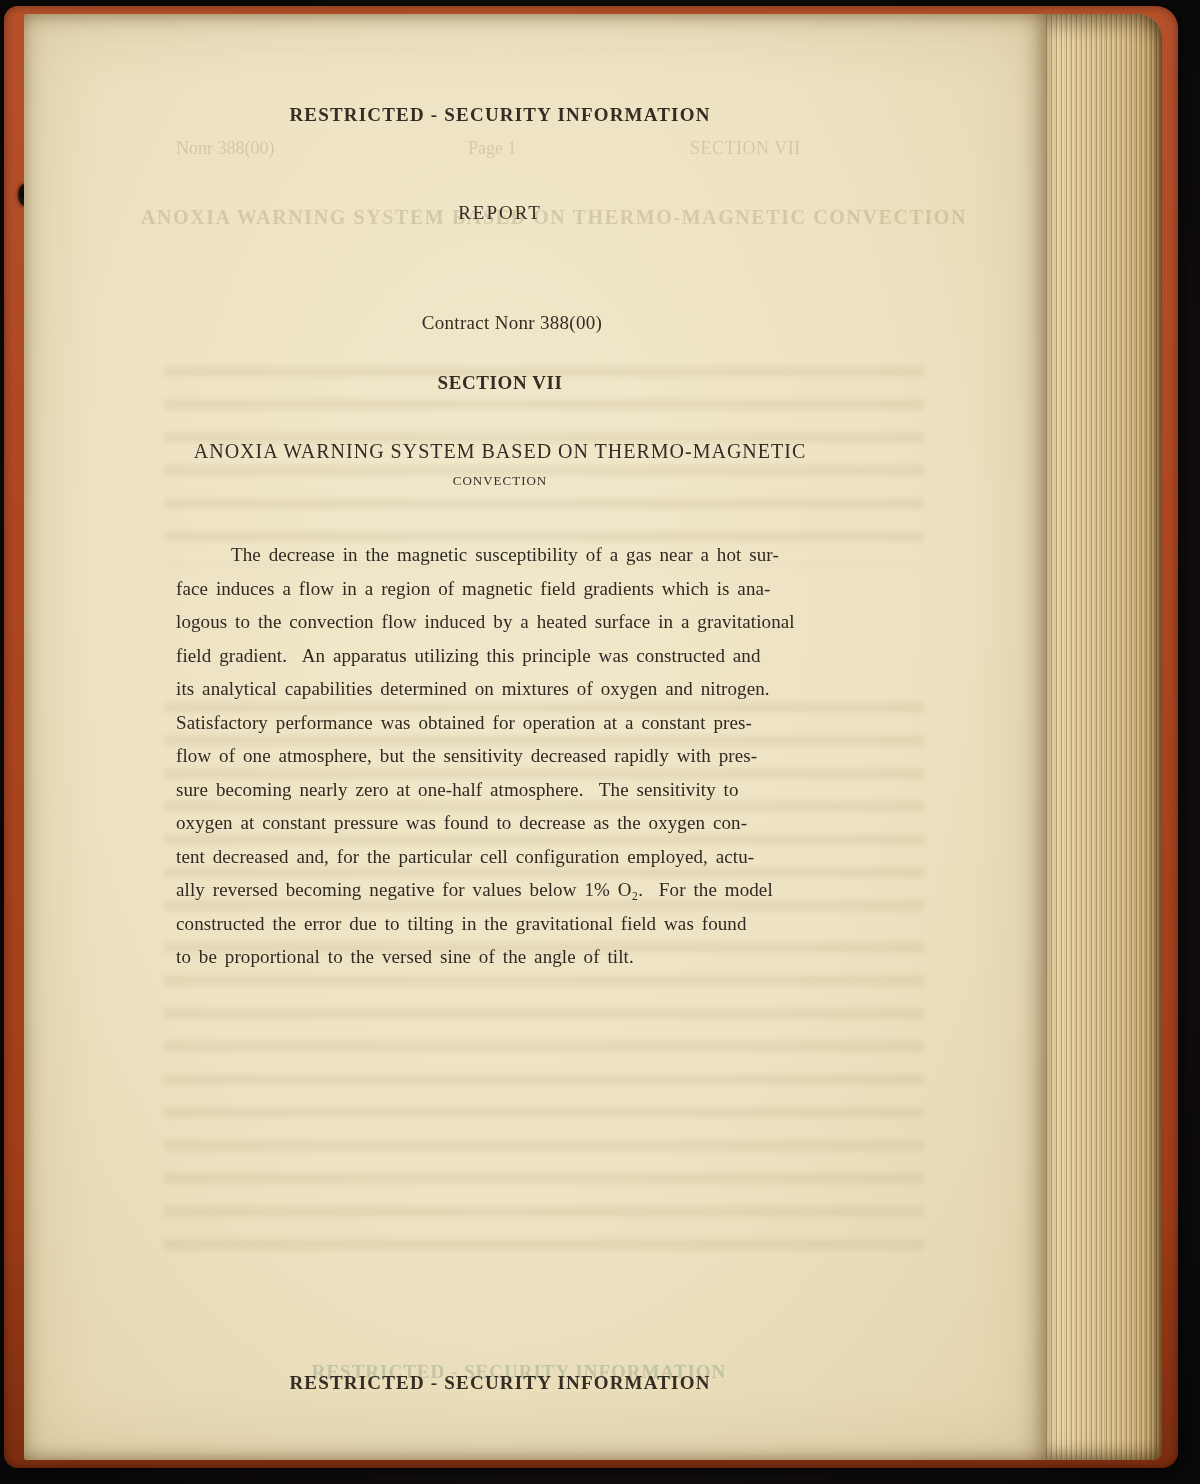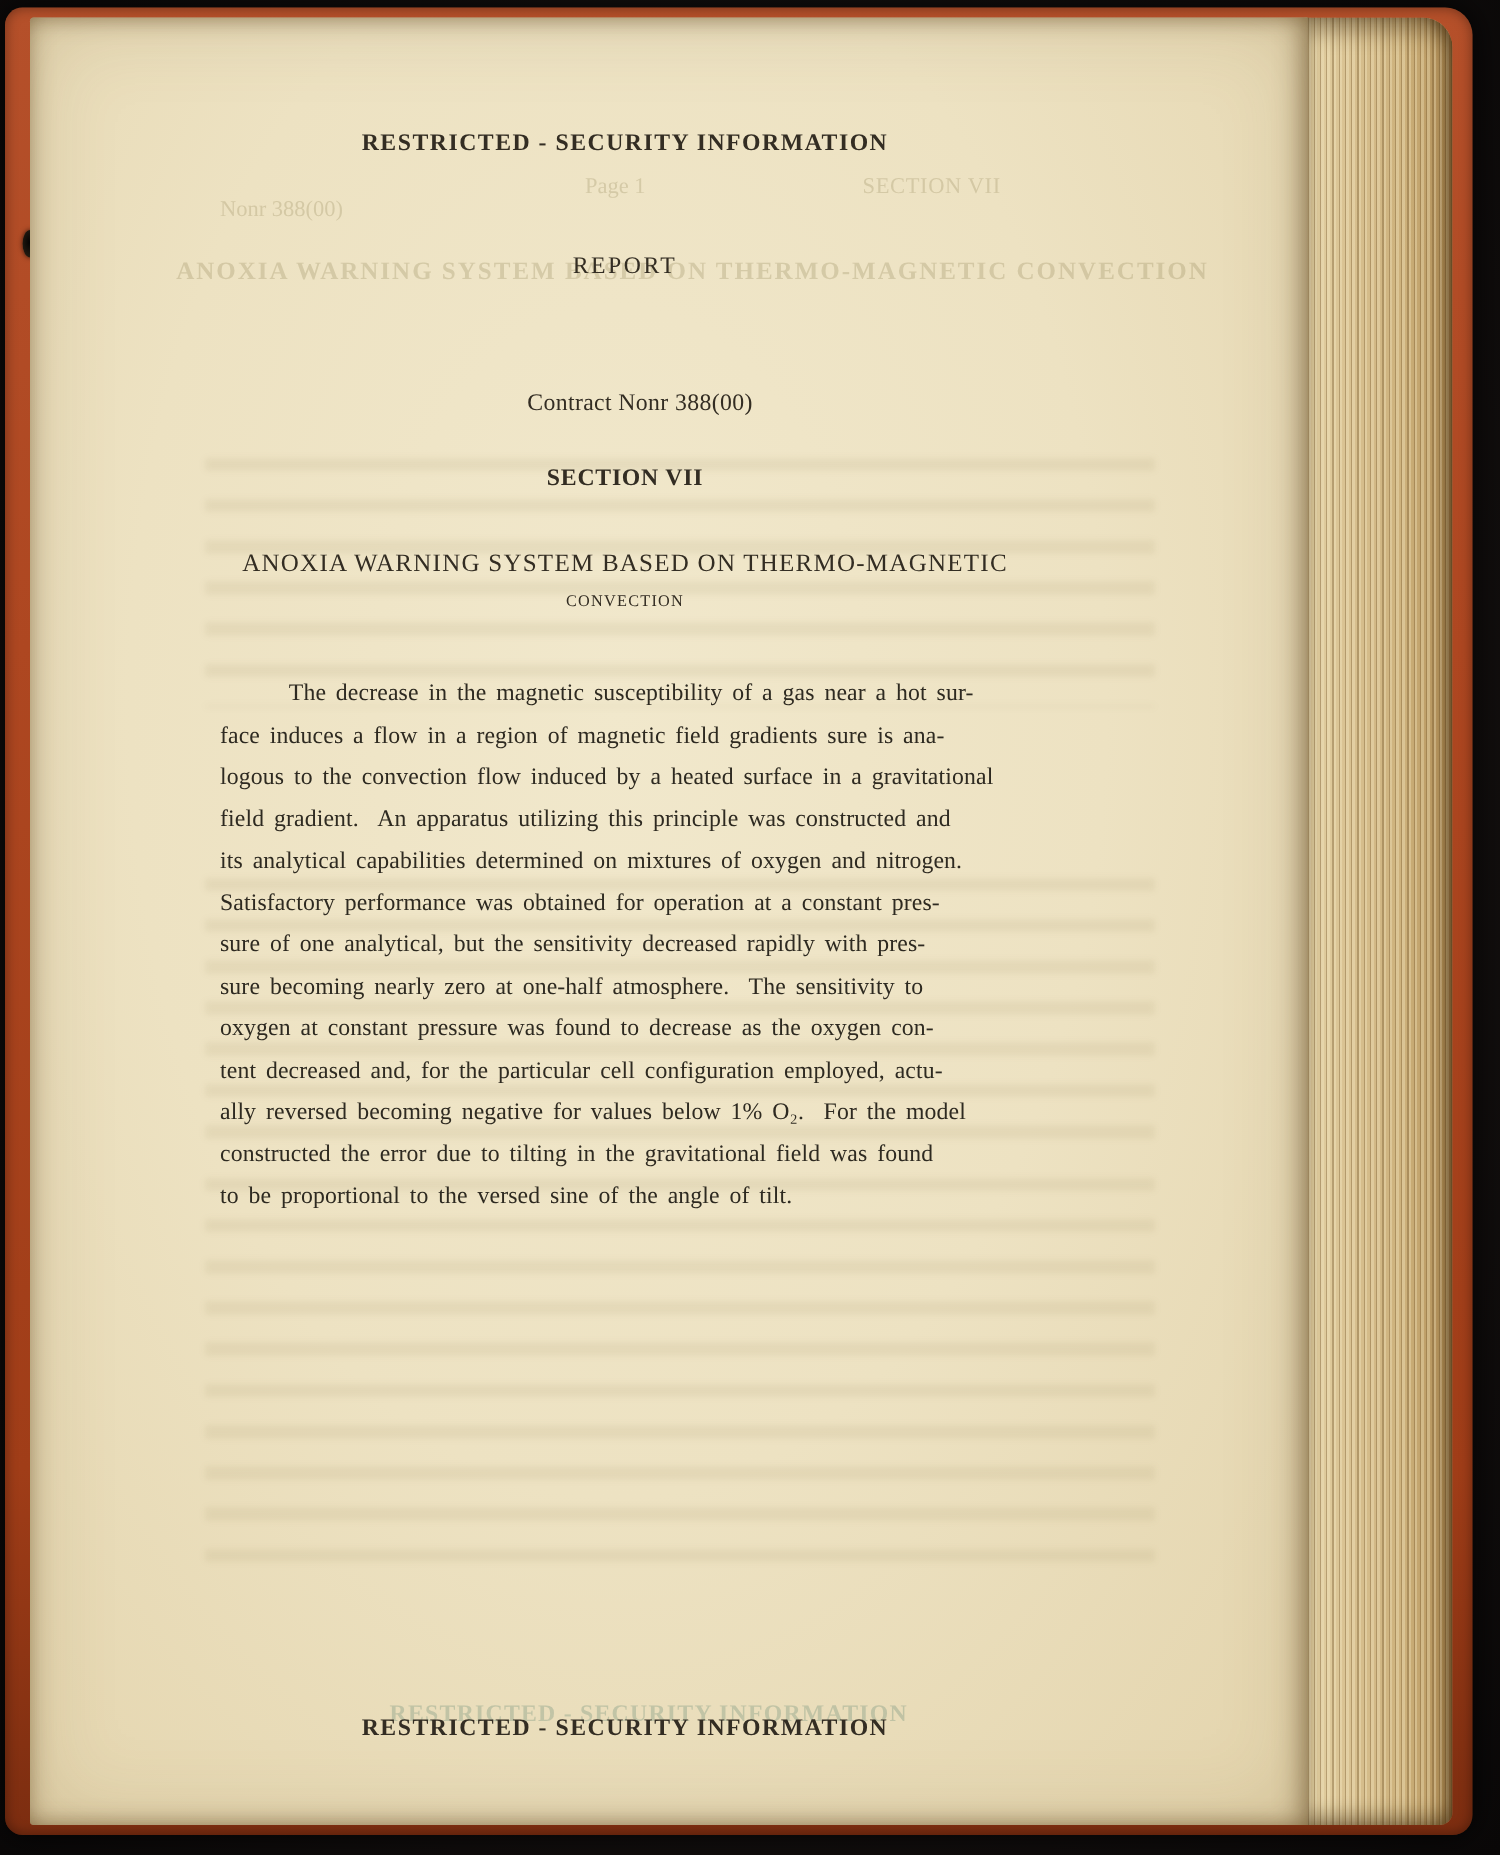--- a/index.html
+++ b/index.html
@@ -66,21 +66,21 @@
     font-size:19px;line-height:33.5px;color:#2e2a21;
     word-spacing:3px;letter-spacing:.1px;
   }
   .body .line{white-space:pre-wrap;}
   .body .line:first-child{text-indent:55px;}
   
   .ghost{
     position:absolute;color:rgba(124,108,60,.22);
     filter:blur(.6px);font-size:18px;
   }
-  .ghost-contract{left:152px;top:124px;margin-top:19px;}
+  .ghost-contract{left:152px;top:124px;}
   .ghost-page{left:444px;top:124px;}
   .ghost-section{left:666px;top:124px;letter-spacing:.5px;}
   .ghost-title{
     left:110px;top:192px;width:840px;text-align:center;
     font-weight:bold;font-size:20px;letter-spacing:1.6px;
   }
   .ghost-footer{
     left:0;top:1347px;width:990px;text-align:center;
     font-weight:bold;font-size:19px;letter-spacing:1px;
     color:rgba(98,136,116,.3);
@@ -117,26 +117,26 @@
 
     <div class="center-line banner-top">RESTRICTED - SECURITY INFORMATION</div>
     <div class="center-line report">REPORT</div>
     <div class="center-line contract">Contract Nonr 388(00)</div>
     <div class="center-line section">SECTION VII</div>
     <div class="center-line title1">ANOXIA WARNING SYSTEM BASED ON THERMO-MAGNETIC</div>
     <div class="center-line title2">CONVECTION</div>
 
     <div class="body">
       <div class="line">The decrease in the magnetic susceptibility of a gas near a hot sur-</div>
-      <div class="line">face induces a flow in a region of magnetic field gradients sure is ana-</div>
+      <div class="line">face induces a flow in a region of magnetic field gradients which is ana-</div>
       <div class="line">logous to the convection flow induced by a heated surface in a gravitational</div>
       <div class="line">field gradient.  An apparatus utilizing this principle was constructed and</div>
       <div class="line">its analytical capabilities determined on mixtures of oxygen and nitrogen.</div>
       <div class="line">Satisfactory performance was obtained for operation at a constant pres-</div>
-      <div class="line">sure of one analytical, but the sensitivity decreased rapidly with pres-</div>
+      <div class="line">flow of one atmosphere, but the sensitivity decreased rapidly with pres-</div>
       <div class="line">sure becoming nearly zero at one-half atmosphere.  The sensitivity to</div>
       <div class="line">oxygen at constant pressure was found to decrease as the oxygen con-</div>
       <div class="line">tent decreased and, for the particular cell configuration employed, actu-</div>
       <div class="line">ally reversed becoming negative for values below 1% O₂.  For the model</div>
       <div class="line">constructed the error due to tilting in the gravitational field was found</div>
       <div class="line">to be proportional to the versed sine of the angle of tilt.</div>
     </div>
 
     <div class="center-line banner-bottom">RESTRICTED - SECURITY INFORMATION</div>
   </div>

